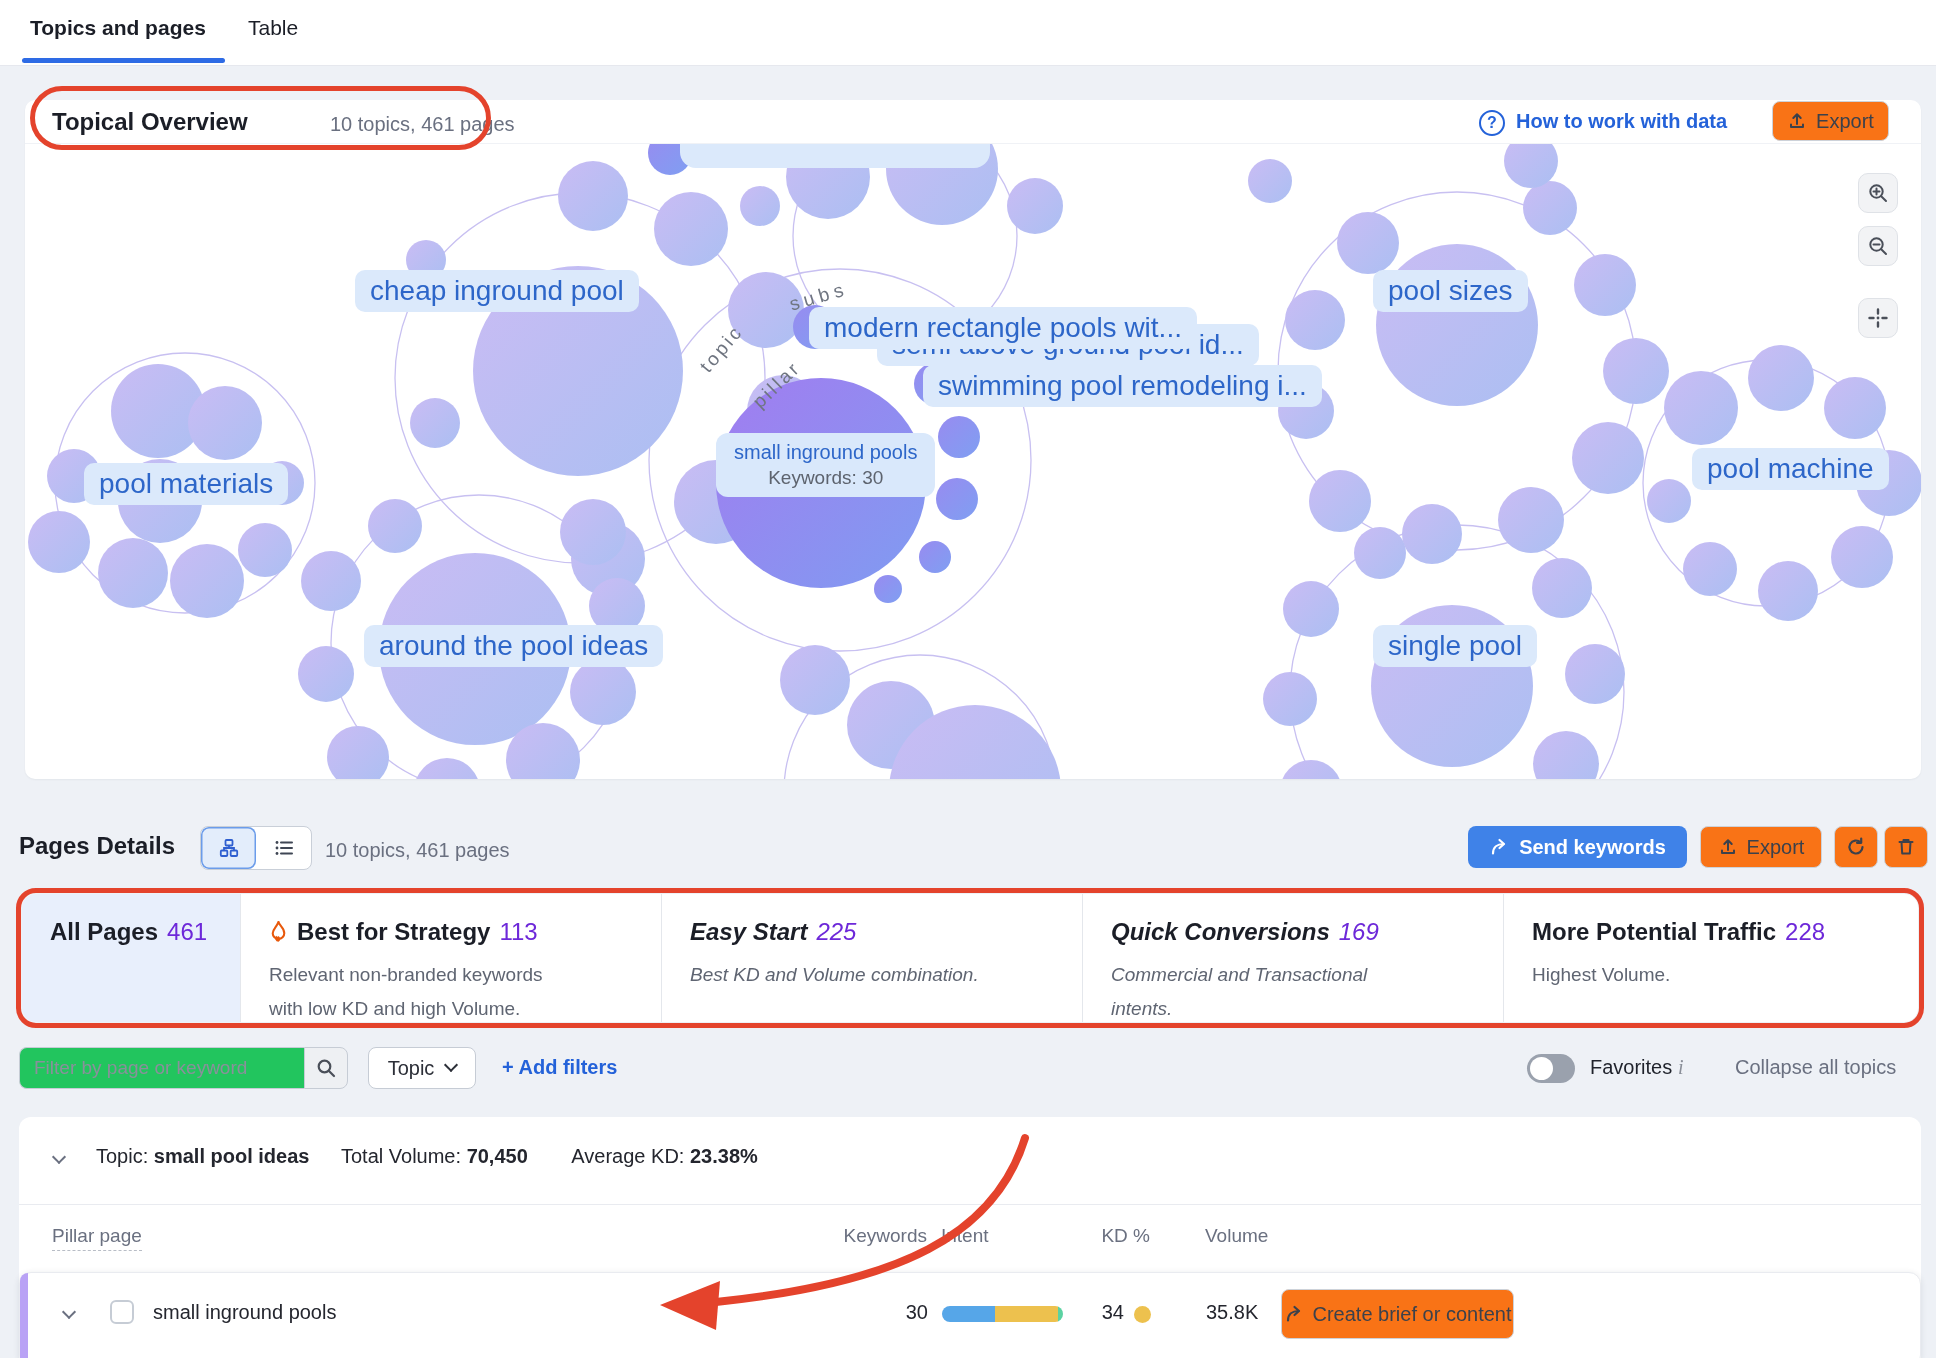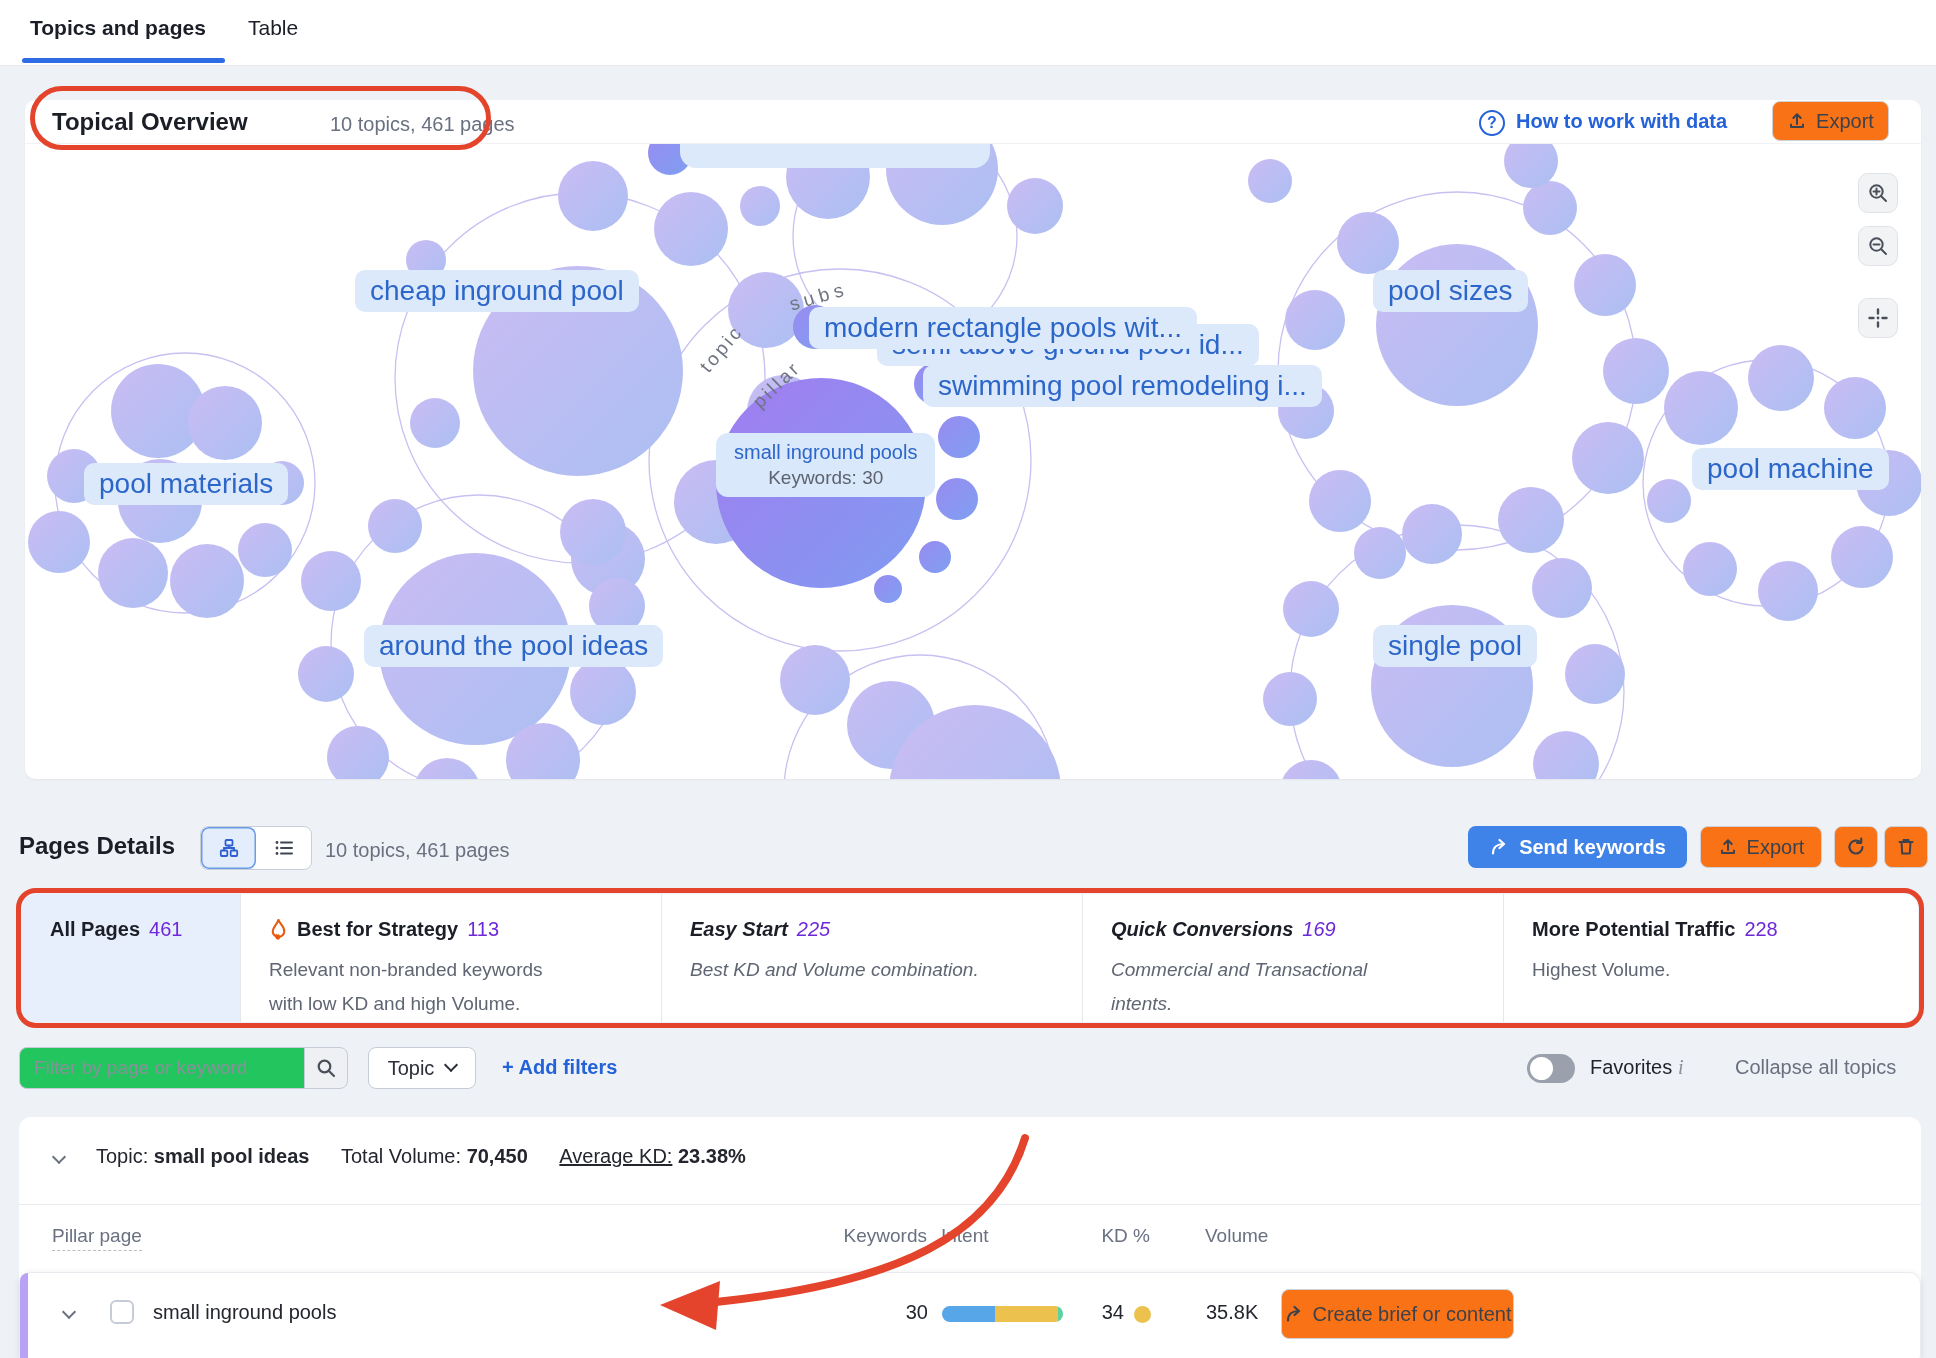--- a/index.html
+++ b/index.html
@@ -47,21 +47,21 @@
   .pd-count { left:325px; top:839px; font-size:20px; color:#6a7080; }
   .send-btn { left:1468px; top:826px; width:219px; height:42px; background:#3f82e8; border:none; border-radius:8px;
               color:#fff; font-size:20px; font-weight:600; display:flex; align-items:center; justify-content:center; gap:10px; cursor:pointer; }
   .export2 { left:1700px; top:826px; width:122px; height:42px; }
   .sqbtn { width:44px; height:42px; }
 
   
   .tabs-card { left:22px; top:894px; width:1896px; height:128px; background:#fff; border-radius:14px; display:flex; overflow:hidden; }
   .tcell { position:relative; border-right:1px solid #e4e7ec; padding:24px 0 0 28px; cursor:pointer; }
   .tcell:last-child { border-right:none; }
-  .tcell .lrow { font-size:20px; font-weight:700; color:#1b1e27; display:flex; align-items:center; gap:9px; }
+  .tcell .lrow { font-size:24px; font-weight:700; color:#1b1e27; display:flex; align-items:center; gap:9px; }
   .tcell .cnt { font-weight:400; color:#6d28d9; }
   .tcell .desc { margin-top:12px; font-size:19px; color:#5f6572; line-height:34px; }
   .tcell.active { background:#e8effc; }
   .red-outline { border:5px solid #e4432c; border-radius:20px; pointer-events:none; z-index:50; }
 
   
   .search-wrap { left:19px; top:1047px; width:329px; height:42px; display:flex; }
   .search-input { flex:1; border:1px solid #c6ccd5; border-right:none; border-radius:8px 0 0 8px; font-size:19px;
                   padding:0 14px; color:#2c2f38; outline:none; background:#22c55e; }
   .search-input::placeholder { color:#8a909b; }
@@ -382,21 +382,21 @@
 <div class="abs info-i">i</div>
 <div class="abs collapse">Collapse all topics</div>
 
 <div class="abs topic-card">
   <span class="chev abs" style="left:35px; top:35px;"></span>
   <div class="t-sum" style="left:77px;">
     <span>Topic:</span>
     <b>small pool ideas</b>
     <span style="margin-left:26px;">Total Volume:</span>
     <b>70,450</b>
-    <span style="margin-left:26px;text-decoration:underline;">Average KD:</span>
+    <span style="margin-left:38px;">Average KD:</span>
     <b>23.38%</b>
   </div>
   <div class="divider"></div>
   <div class="th dashed" style="left:33px;">Pillar page</div>
   <div class="th" style="left:811px; width:97px; text-align:right;">Keywords</div>
   <div class="th" style="left:922px;">Intent</div>
   <div class="th" style="left:1071px; width:60px; text-align:right;">KD %</div>
   <div class="th" style="left:1186px;">Volume</div>
 </div>
 

